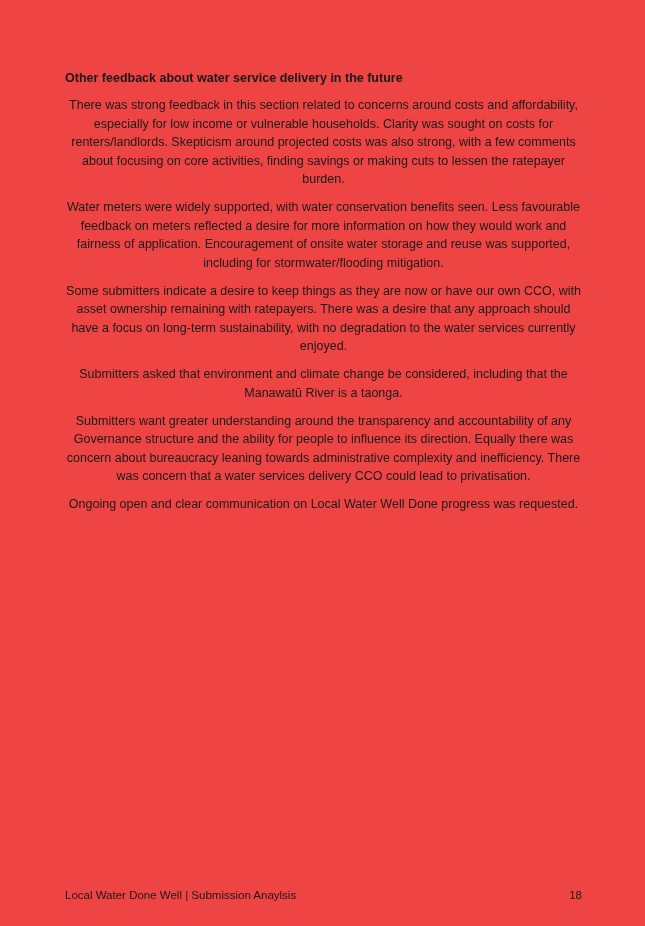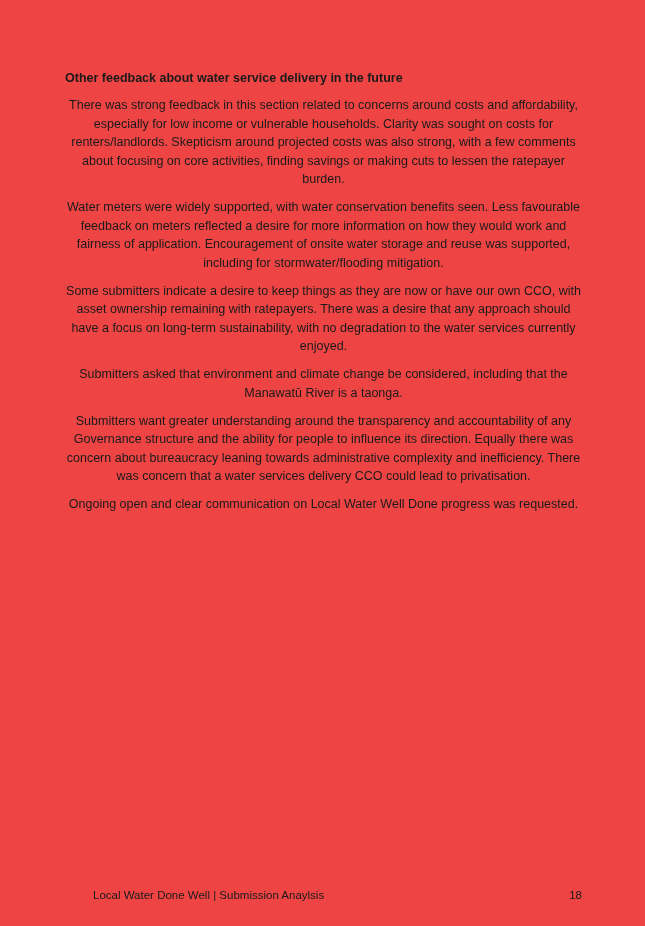--- a/index.html
+++ b/index.html
@@ -49,21 +49,20 @@
     top: 888px;
     display: flex;
     justify-content: space-between;
     align-items: baseline;
     font-size: 11.5px;
     line-height: 14px;
     color: #1a1a1a;
   }
   .footer-left {
     white-space: nowrap;
-    margin-left: 28px;
   }
   .footer-page {
     white-space: nowrap;
   }
 </style>
 </head>
 <body>
 
 <div class="page">
   <div class="content">

